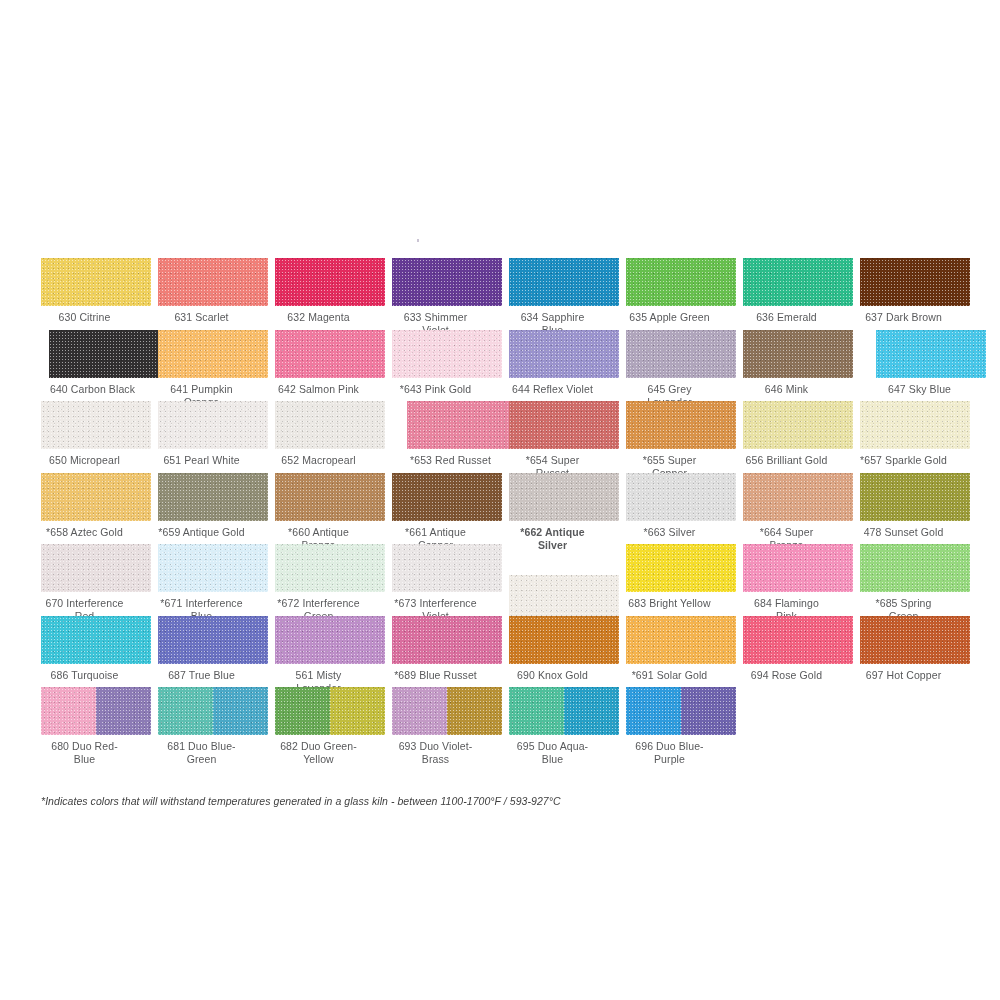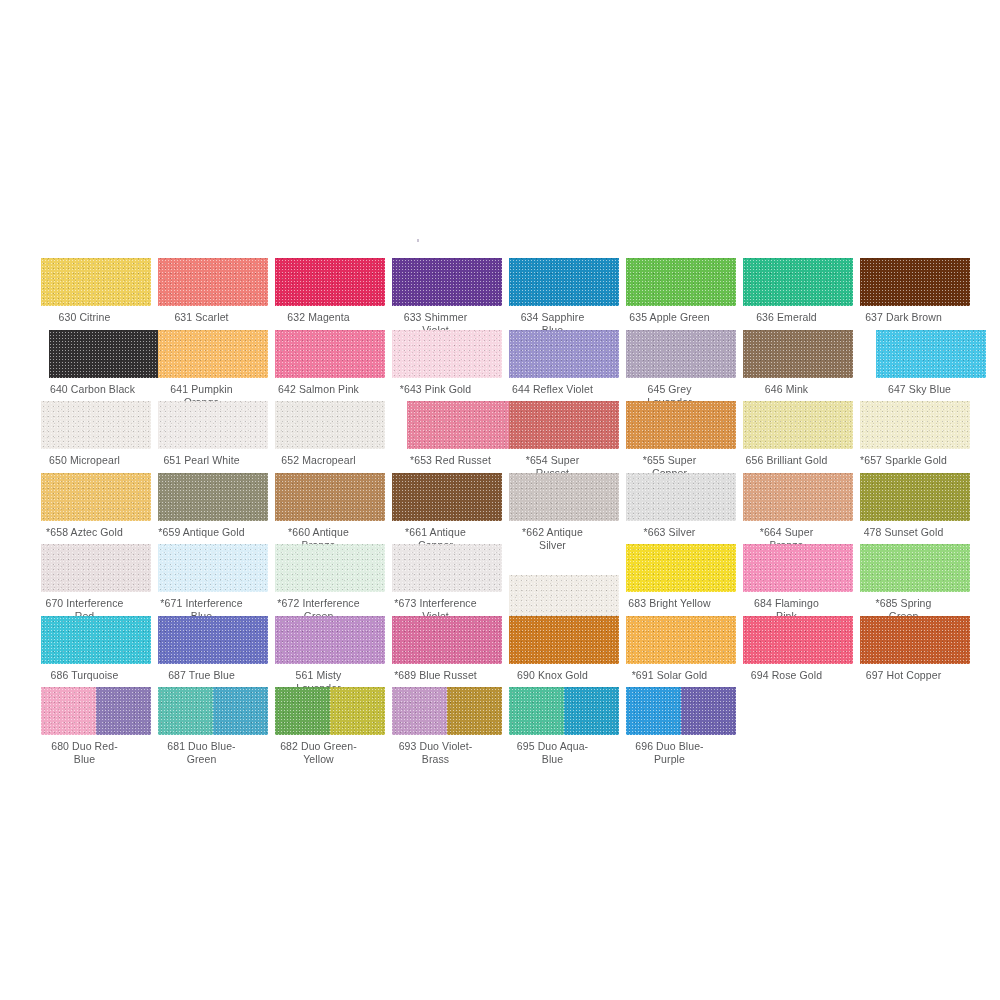--- a/index.html
+++ b/index.html
@@ -263,21 +263,21 @@
             <div class="full" style="background: rgb(182, 135, 89);"></div>
           </div>
           <div class="label">*660 Antique Bronze</div>
         </div>
         <div class="cell" style="left: 351px;">
           <div class="swatch" style="width: 110px; height: 48px;">
             <div class="full" style="background: rgb(126, 85, 51);"></div>
           </div>
           <div class="label">*661 Antique Copper</div>
         </div>
-        <div class="cell" style="left: 468px;">
+        <div class="cell" style="left: 468px; font-weight: bold;">
           <div class="swatch" style="width: 110px; height: 48px;">
             <div class="full" style="background: rgb(203, 196, 193);"></div>
           </div>
           <div class="label">*662 Antique Silver</div>
         </div>
         <div class="cell" style="left: 585px;">
           <div class="swatch" style="width: 110px; height: 48px;">
             <div class="full" style="background: rgb(222, 222, 222);"></div>
           </div>
           <div class="label">*663 Silver</div>
@@ -434,14 +434,15 @@
         <div class="cell" style="left: 585px;">
           <div class="swatch" style="width: 110px; height: 48px;">
             <div class="half" style="background: rgb(46, 155, 221);"></div>
             <div class="half" style="background: rgb(110, 99, 173);"></div>
           </div>
           <div class="label">696 Duo Blue-Purple</div>
         </div>
       </div>
     </div>
 
+  <div id="footnote">*Indicates colors that will withstand temperatures generated in a glass kiln - between 1100-1700°F / 593-927°C</div>
 
 </div>
 
 </body></html>

